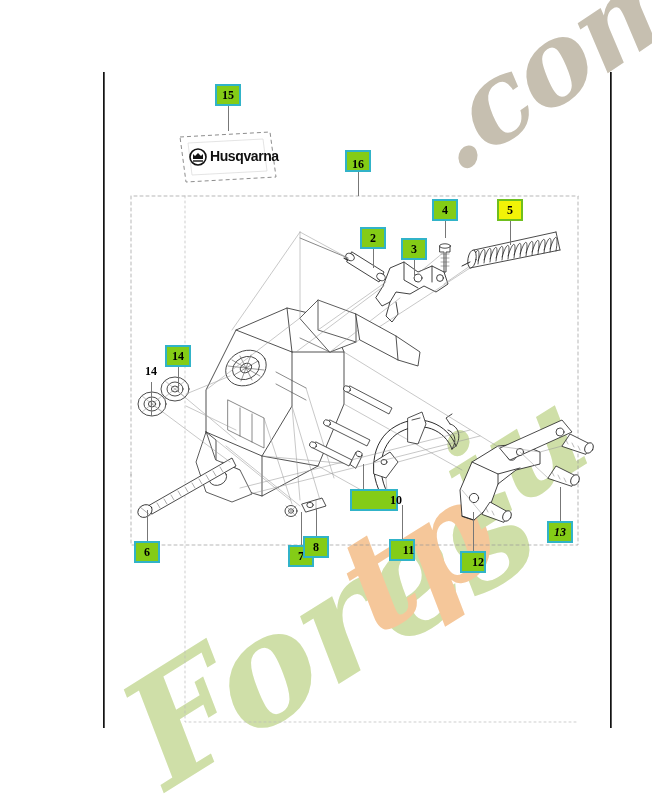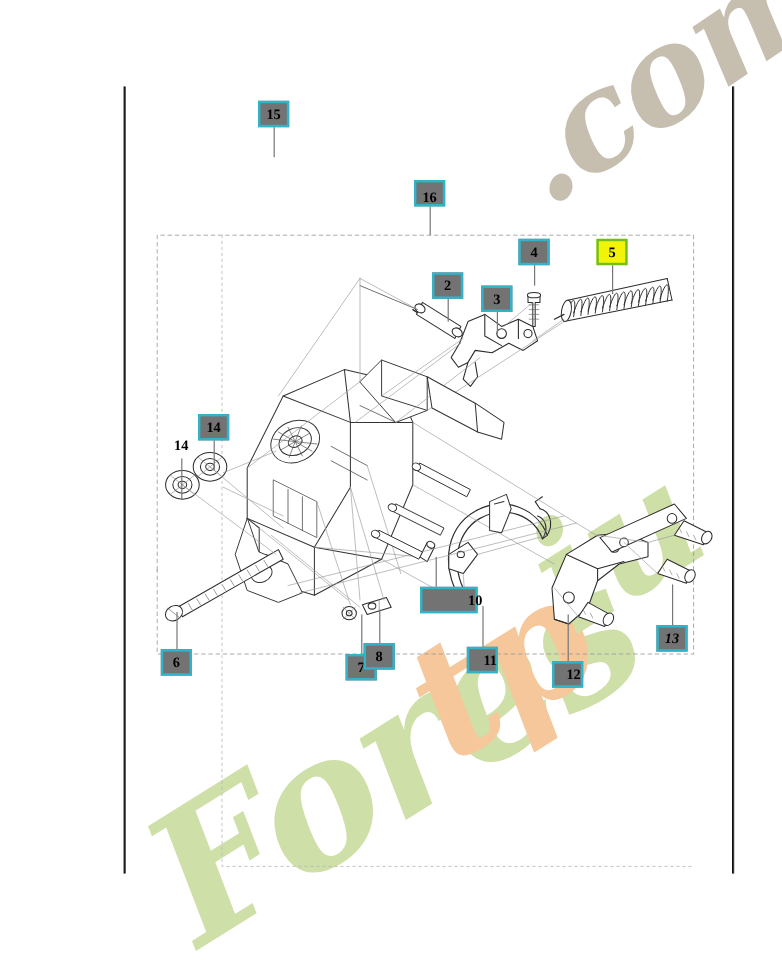--- a/index.html
+++ b/index.html
@@ -31,21 +31,21 @@
   
   #artboard{position:absolute;left:0;top:0;width:652px;height:800px;}
   #artboard svg{display:block;}
 
   
   .callout{position:absolute;width:26px;height:22px;
     box-sizing:border-box;
     display:flex;align-items:center;justify-content:center;
     font-family:"Liberation Serif",serif;
     font-size:12px;font-weight:700;color:#000;
-    background:#737373;border:2px solid #31b3c8;
+    background:#84cc16;border:2px solid #31b3c8;
     line-height:1;z-index:6;}
   .callout.hl{background:#f2f307;border-color:#6fbf1e;}
   .callout.bare{border:none;background:transparent;
     font-family:"Liberation Serif",serif;font-size:12px;}
   .lead{position:absolute;background:#777;width:1px;z-index:5;}
 
   
   #decal{position:absolute;left:166px;top:129px;width:116px;height:56px;z-index:4;}
   .hq-text{position:absolute;left:24px;top:19px;
     font-family:"Liberation Sans",sans-serif;
@@ -322,20 +322,33 @@
         <path d="M396 336 L398 360"></path>
       </g>
 
       <g stroke="#333" stroke-width="0.85" fill="#fff">
         <path d="M408 418 L422 412 L426 424 L418 444 L408 442 Z"></path>
         <path d="M412 420 L420 418"></path>
       </g>
     </svg>
   </div>
 
+  <div id="decal">
+    <svg width="116" height="56" viewBox="0 0 116 56" fill="none">
+      <path d="M14 8 L104 3 L110 48 L20 53 Z" stroke="#8d8d8d" stroke-width="1" stroke-dasharray="4 3" fill="#fff"></path>
+      <path d="M22 14 L97 10 L101 42 L26 46 Z" stroke="#d8d8d8" stroke-width="0.7" fill="none"></path>
+
+      <g>
+        <circle cx="32" cy="28" r="8" fill="none" stroke="#111" stroke-width="1.6"></circle>
+        <path d="M27 25 L27 30 L37 30 L37 25 L35 27 L32 24 L29 27 Z" fill="#111"></path>
+        <path d="M27 32 L37 32" stroke="#111" stroke-width="1.4"></path>
+      </g>
+    </svg>
+    <div class="hq-text" style="left:44px;top:19px;">Husqvarna</div>
+  </div>
 
   <div id="callout-layer">
       <div class="lead" style="left: 373px; top: 249px; height: 19px;"></div>
       <div class="callout" style="left: 360px; top: 227px;">
         <span>2</span>
       </div>
       <div class="lead" style="left: 414px; top: 260px; height: 18px;"></div>
       <div class="callout" style="left: 401px; top: 238px;">
         <span>3</span>
       </div>

